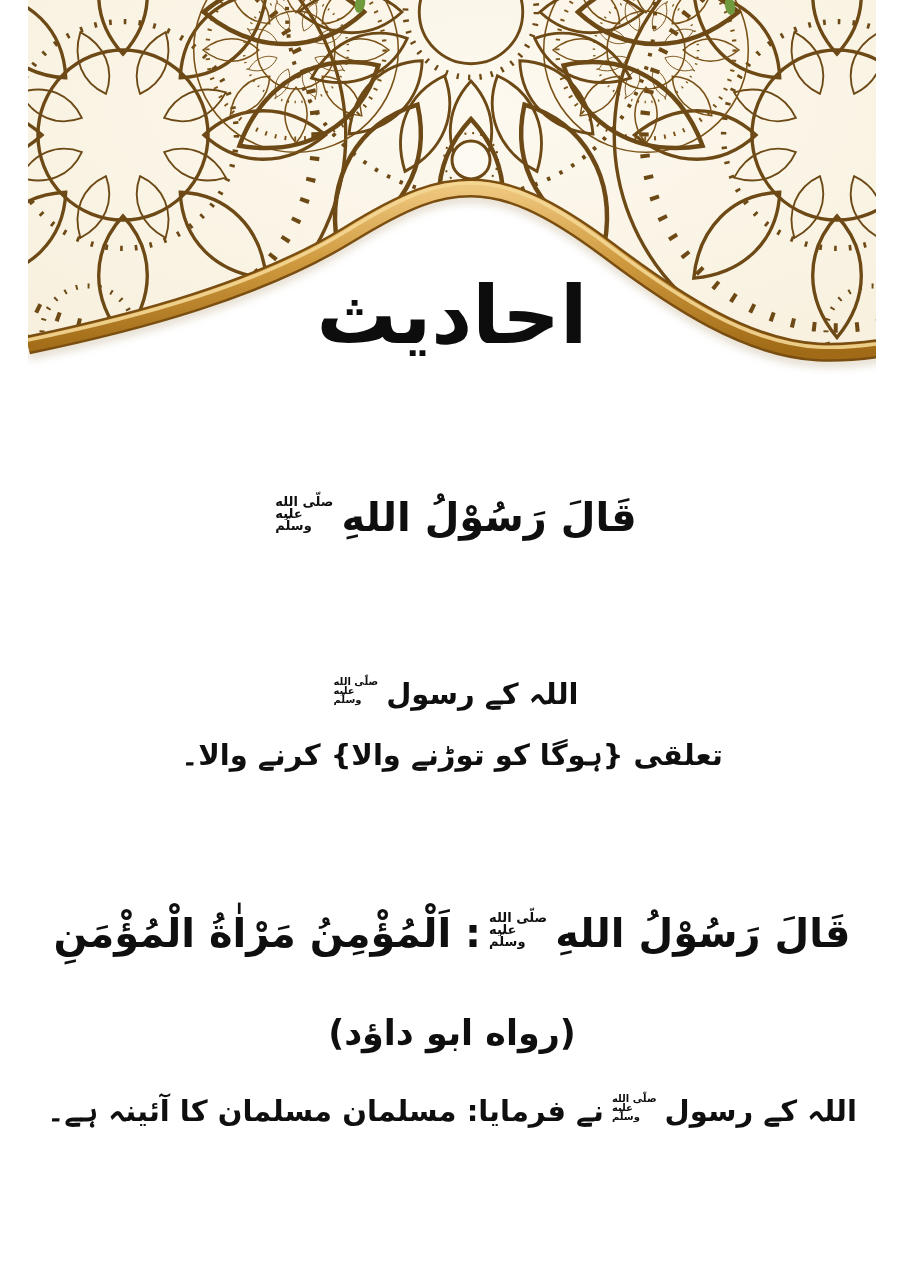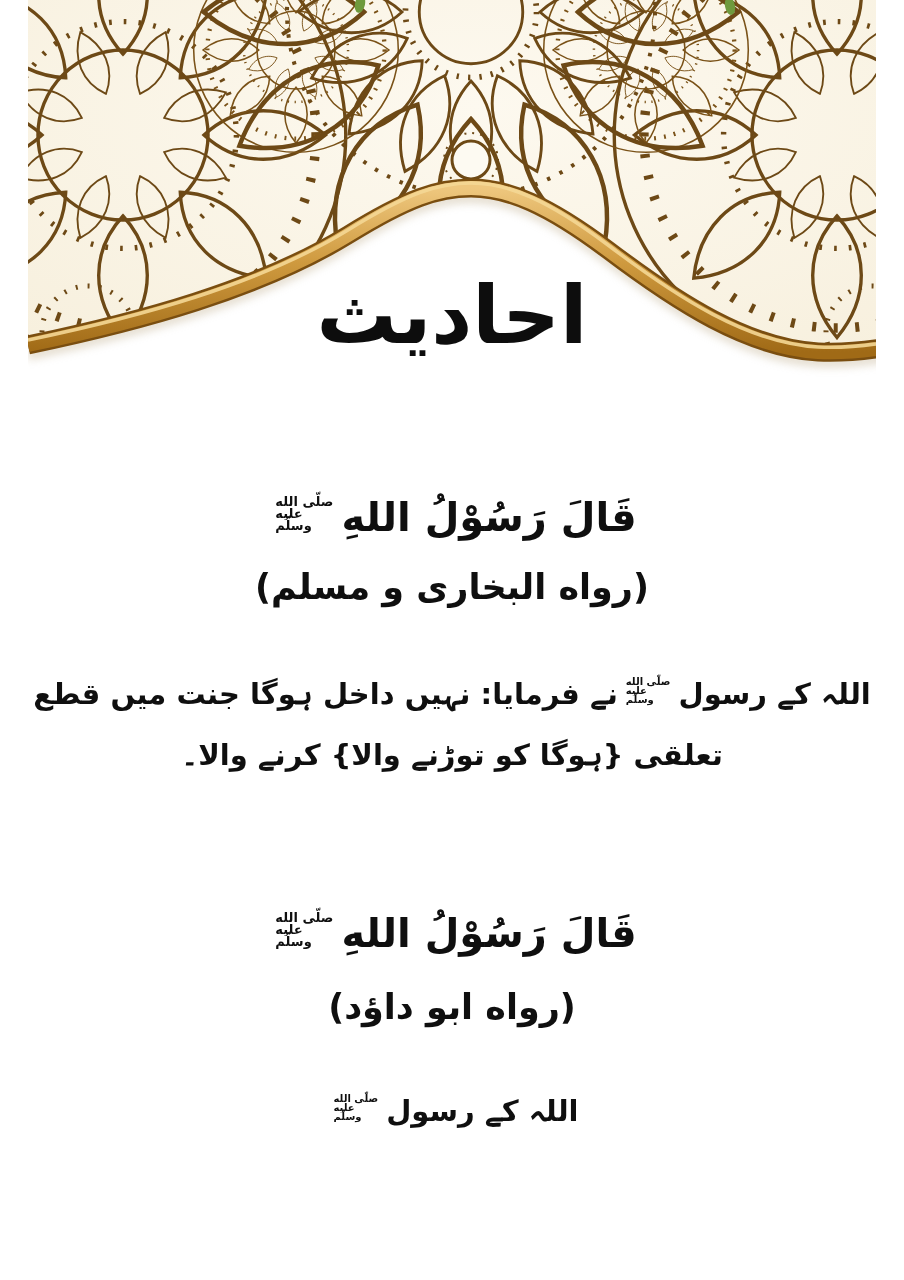--- a/index.html
+++ b/index.html
@@ -127,27 +127,26 @@
     <path d="M0,345 C110,322 230,290 320,235 C380,198 410,188 443,188 C480,188 520,205 580,250 C650,303 720,348 790,352 C835,354 875,345 904,337" fill="none" stroke="#7a4e10" stroke-width="19"></path>
     <path d="M0,345 C110,322 230,290 320,235 C380,198 410,188 443,188 C480,188 520,205 580,250 C650,303 720,348 790,352 C835,354 875,345 904,337" fill="none" stroke="url(#gGold)" stroke-width="14"></path>
     <path d="M0,345 C110,322 230,290 320,235 C380,198 410,188 443,188 C480,188 520,205 580,250 C650,303 720,348 790,352 C835,354 875,345 904,337" fill="none" stroke="#f4d795" stroke-width="3.5" opacity="0.9" transform="translate(0,-5)"></path>
   </svg>
 
   <h1 class="title" dir="rtl">احادیث</h1>
 
   <div class="line arabic-lg" style="top:486px" dir="rtl">
     <span>قَالَ رَسُوْلُ اللهِ</span><span class="saw saw-lg"><div>صلّى الله</div><div>عليه</div><div>وسلّم</div></span>
   </div>
-  <div class="line source" style="top:561px" dir="rtl">(رواه البخاری و مسلم)</div>
   <div class="line urdu" style="top:673px" dir="rtl">
-    <span>اللہ کے رسول</span><span class="saw saw-sm"><div>صلّى الله</div><div>عليه</div><div>وسلّم</div></span><span>نے فرمایا: نہیں داخل ہوگا جنت میں قطع</span>
+    <span>اللہ کے رسول</span><span class="saw saw-sm"><div>صلّى الله</div><div>عليه</div><div>وسلّم</div></span>
   </div>
   <div class="line urdu" style="top:734px" dir="rtl">تعلقی {ہوگا کو توڑنے والا} کرنے والا۔</div>
 
   <div class="line arabic-lg" style="top:902px" dir="rtl">
-    <span>قَالَ رَسُوْلُ اللهِ</span><span class="saw saw-lg"><div>صلّى الله</div><div>عليه</div><div>وسلّم</div></span>
+    <span>قَالَ رَسُوْلُ اللهِ</span><span class="saw saw-lg"><div>صلّى الله</div><div>عليه</div><div>وسلّم</div></span><span>: اَلْمُؤْمِنُ مَرْاٰةُ الْمُؤْمَنِ</span>
   </div>
-  <div class="line source" style="top:981px" dir="rtl">(رواه ابو داؤد)</div>
+  <div class="line source" style="top:1007px" dir="rtl">(رواه ابو داؤد)</div>
   <div class="line urdu" style="top:1090px" dir="rtl">
-    <span>اللہ کے رسول</span><span class="saw saw-sm"><div>صلّى الله</div><div>عليه</div><div>وسلّم</div></span>
+    <span>اللہ کے رسول</span><span class="saw saw-sm"><div>صلّى الله</div><div>عليه</div><div>وسلّم</div></span><span>نے فرمایا: مسلمان مسلمان کا آئینہ ہے۔</span>
   </div>
 
 </div>
 
 </body></html>

